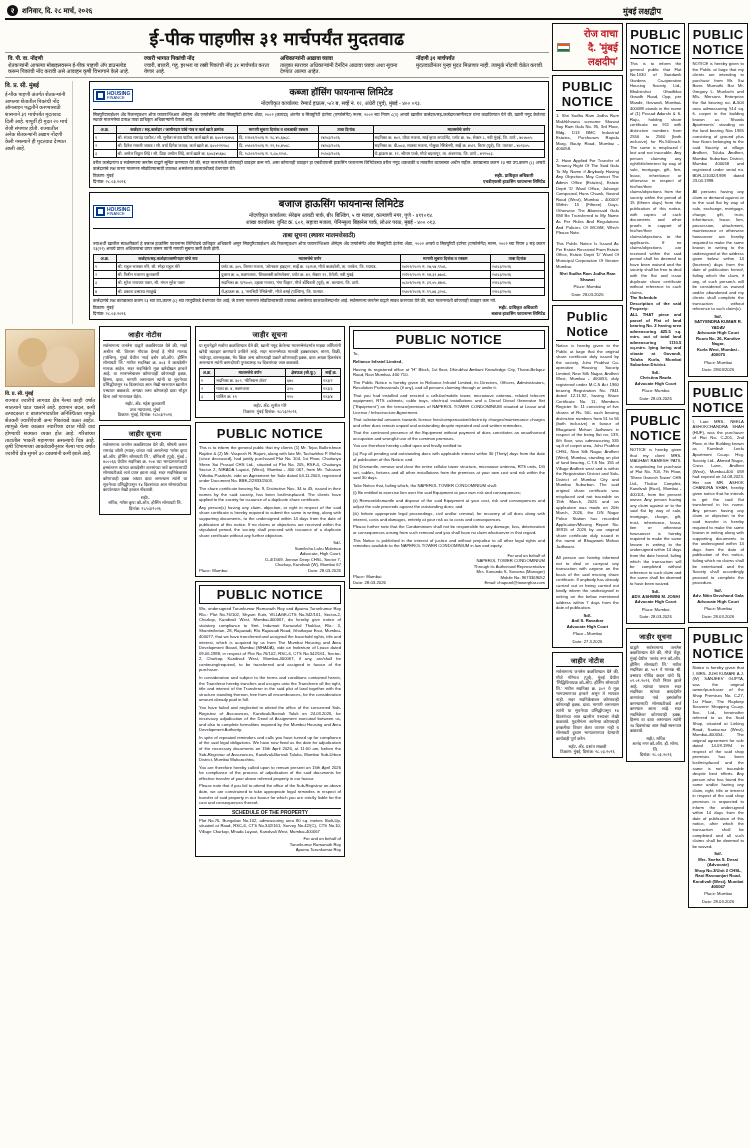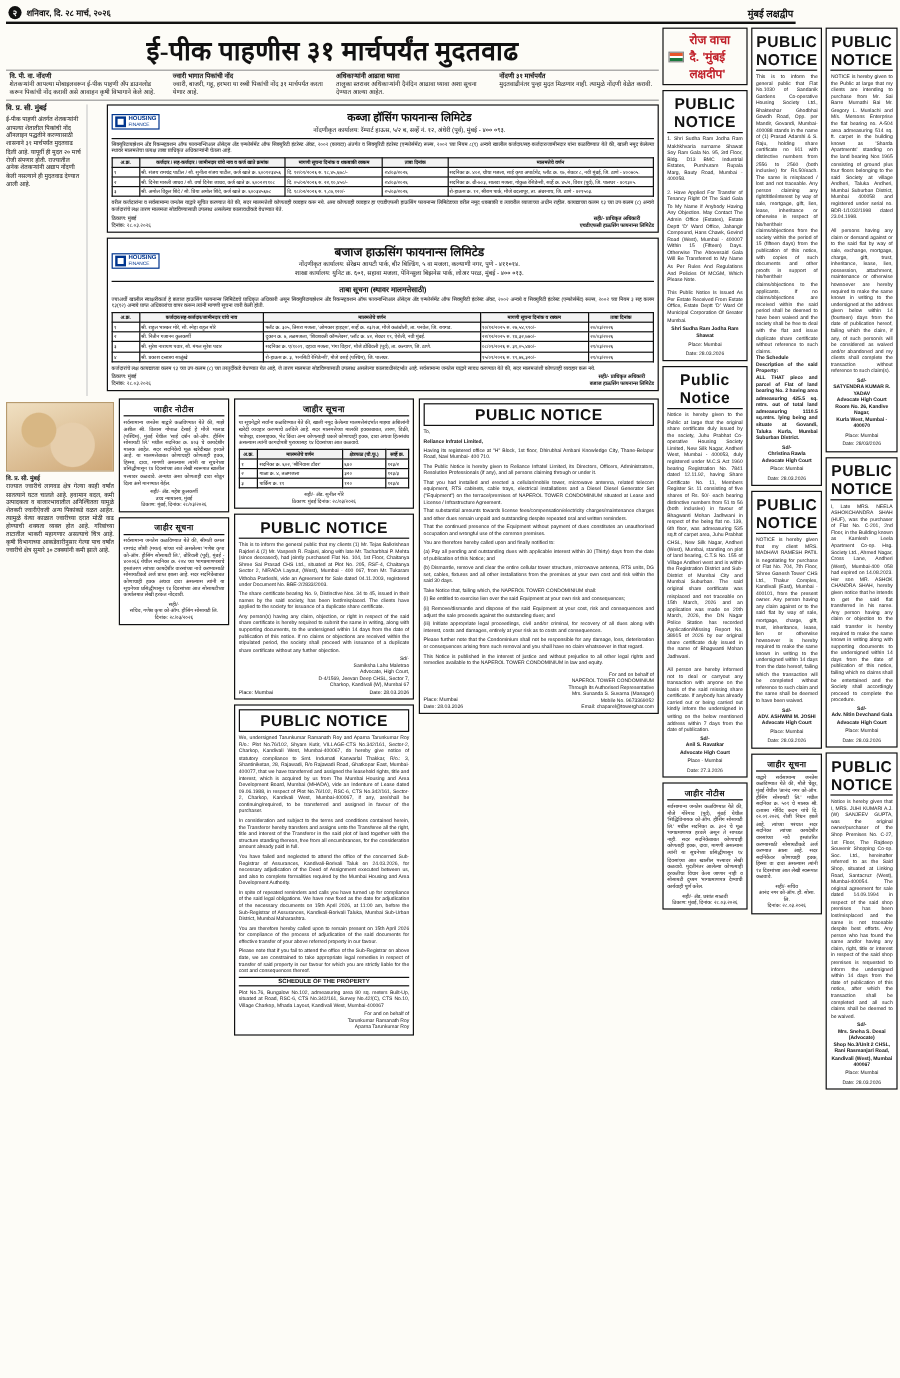--- a/index.html
+++ b/index.html
@@ -21,21 +21,21 @@
     display:flex; align-items:center; justify-content:center; font-size:7px; }
   .mh-right { font-size:8px; font-weight:bold; }
 
   
   .cols { display:flex; gap:3px; margin-top:3px; height:1120px; }
   .colL { width:545px; }
   .colR { width:190px; display:flex; gap:3px; }
   .colR > div { width:93px; }
 
   
-  .headline { text-align:center; font-size:22px; font-weight:bold; letter-spacing:.3px;
+  .headline { text-align:center; font-size:18px; font-weight:bold; letter-spacing:.3px;
     padding:3px 0 2px 0; font-family:"Liberation Serif", serif; }
   .subbar { display:flex; gap:6px; font-size:5.2px; line-height:1.25; padding:2px 3px;
     border-top:1px solid #999; border-bottom:1px solid #999; }
   .subbar > div { flex:1; }
   .subbar b { display:block; font-size:5.4px; }
 
   .topflex { display:flex; gap:16px; }
   .topflex .lead { width:68px; font-size:5px; line-height:1.35; padding-right:3px;
     border-right:1px solid #ccc; }
   .topflex .lead .dek { font-weight:bold; font-size:6px; margin-bottom:2px; }
@@ -81,21 +81,21 @@
       radial-gradient(circle at 30% 40%, #d8b784 0 14px, transparent 15px),
       radial-gradient(circle at 62% 62%, #e6ceac 0 18px, transparent 19px),
       linear-gradient(160deg,#f0e0c2,#cfa877);
     border:1px solid #b79a6d; }
   .redtxt { color:#c0202a; }
   .flag { display:inline-block; width:26px; height:9px;
     background:linear-gradient(#e8562a 33%, #fff 33% 66%, #1a7a3c 66%); border:.5px solid #888;
     vertical-align:middle; }
   .promo { display:flex; align-items:center; gap:5px; border:1px solid #111; padding:2px 4px;
     margin-bottom:4px; }
-  .promo .big { font-size:10px; font-weight:bold; }
+  .promo .big { font-size:10px; font-weight:bold;text-align:right; }
 </style>
 </head>
 <body>
 
 <div class="page">
 
   <div class="masthead">
     <div class="mh-left">
       <span class="pagenum">२</span>
       <span>शनिवार, दि. २८ मार्च, २०२६</span>

